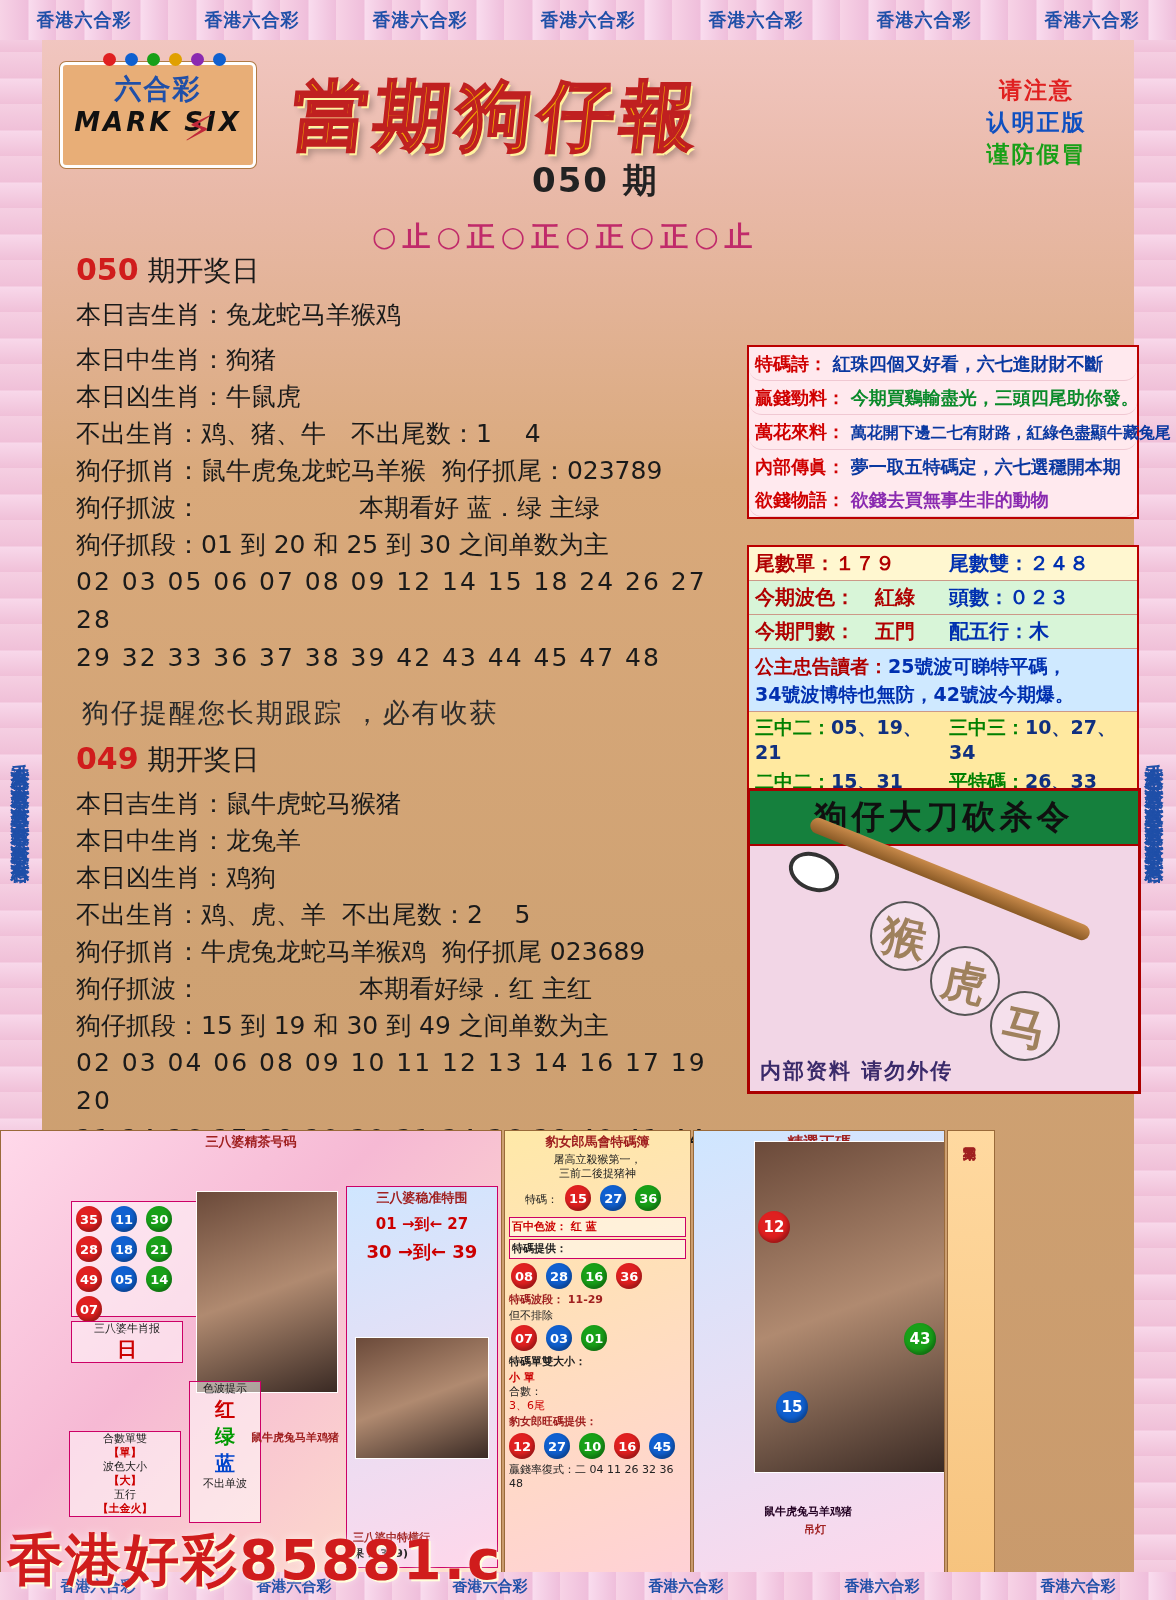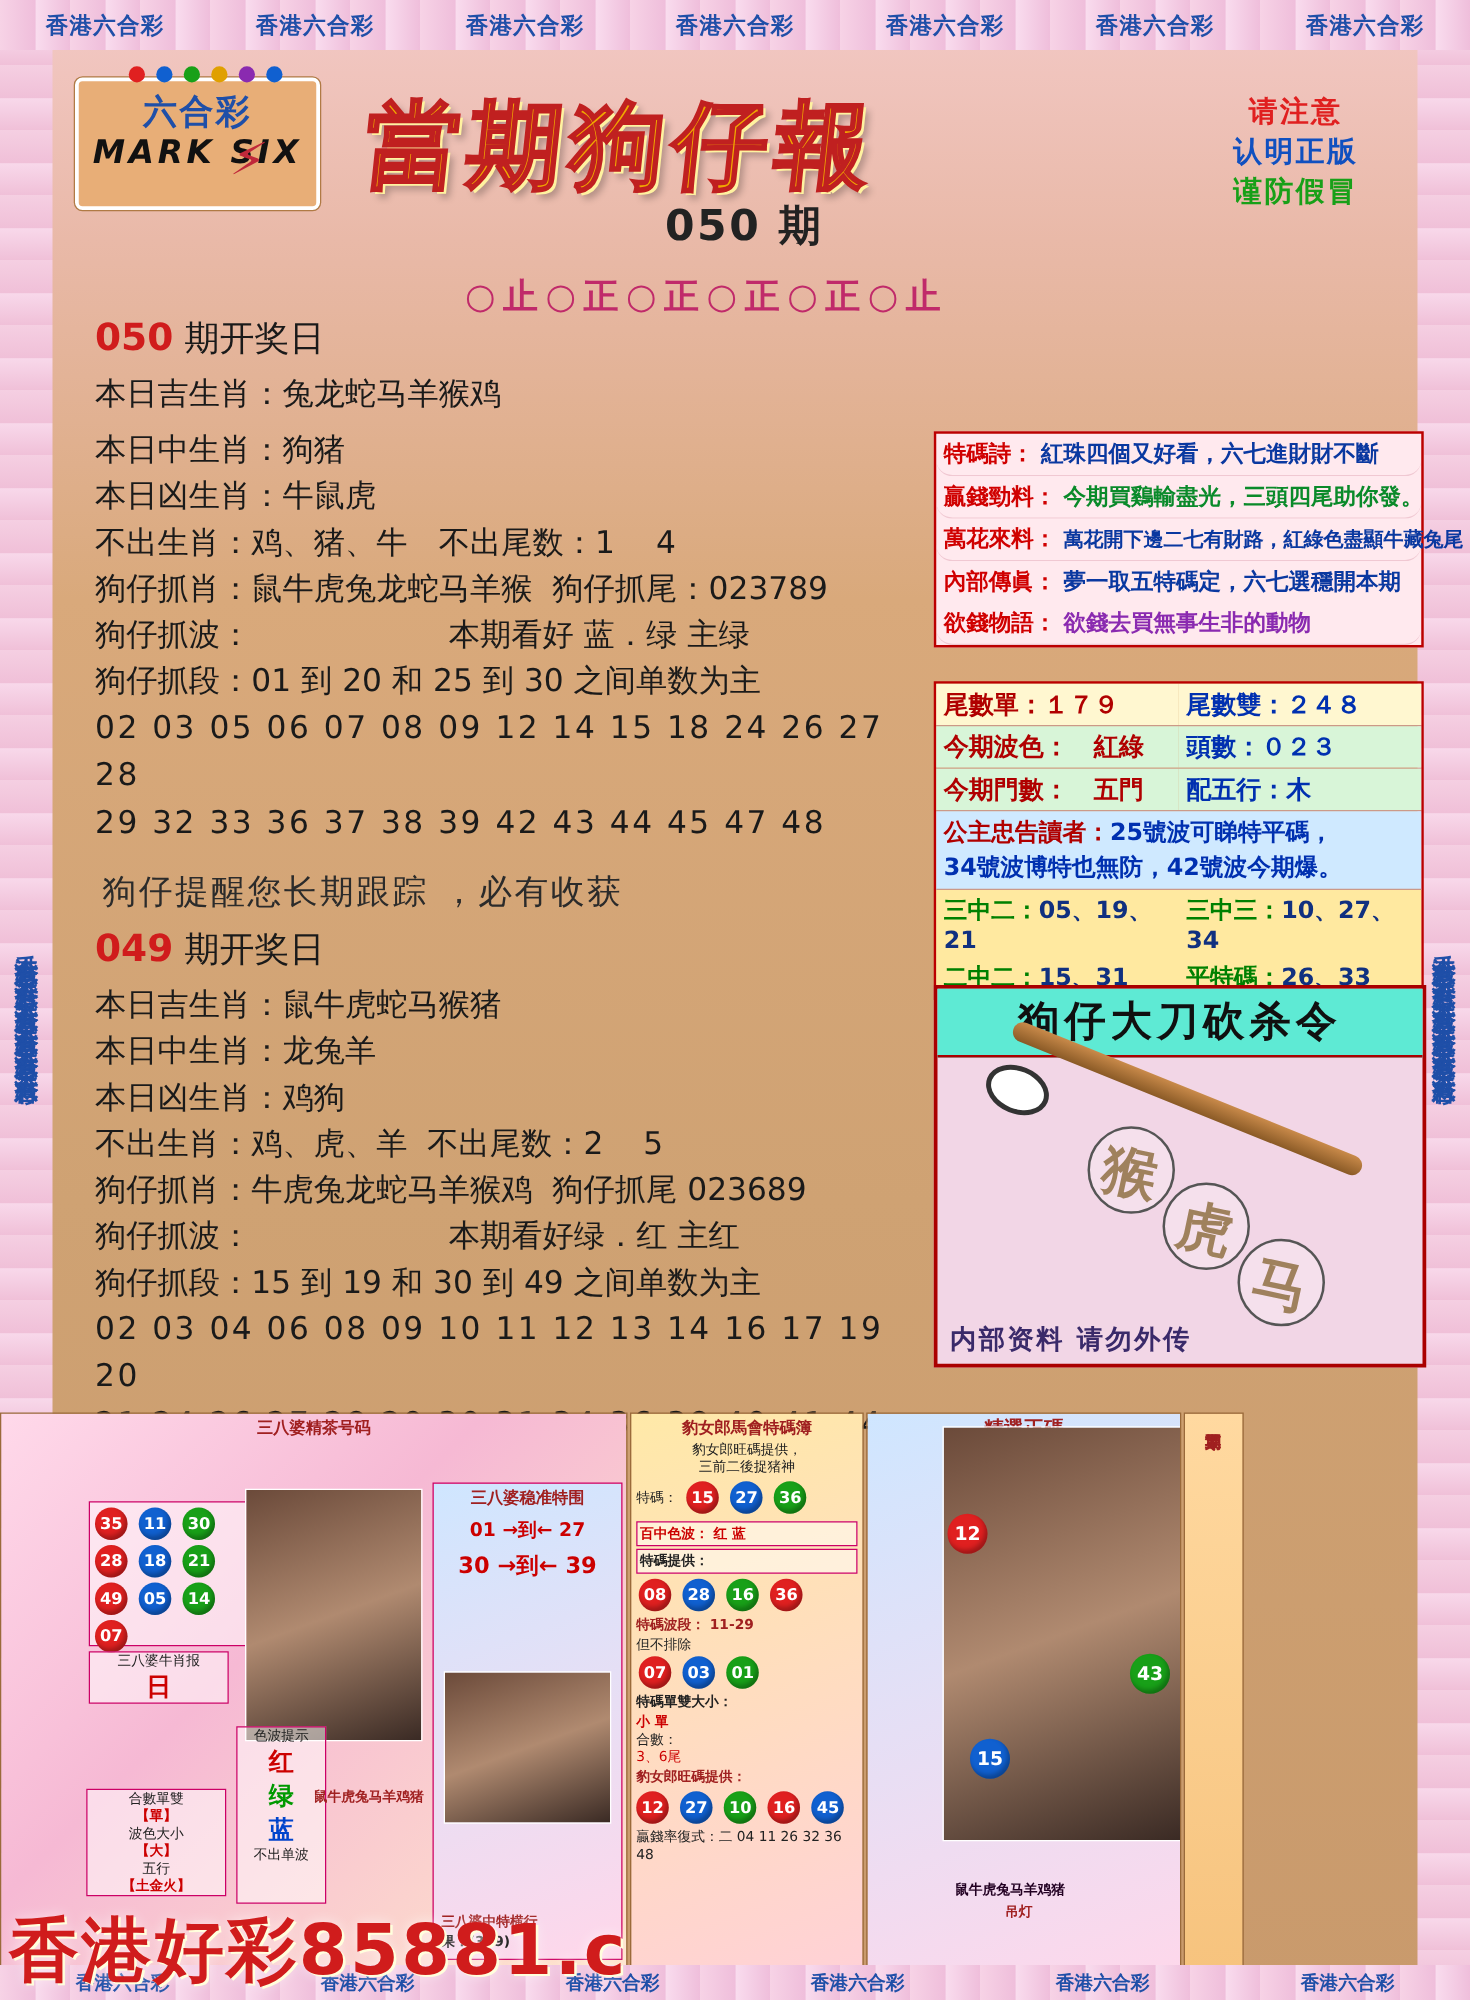--- a/index.html
+++ b/index.html
@@ -125,21 +125,21 @@
   .threebox{display:flex;flex-wrap:wrap;background:#ffe9a0;}
   .threebox div{width:50%;box-sizing:border-box;font-size:19px;font-weight:bold;color:#103080;padding:3px 6px;}
   .threebox .lab{color:#008000;}
 
   
   .knife{
     position:absolute;left:705px;top:748px;width:388px;height:300px;
     border:3px solid #a00;background:#f2d6e6;
   }
   .knife .kt{
-    background:#5eead4;color:#101010;font-size:33px;font-weight:bold;
+    background:#15803d;color:#101010;font-size:33px;font-weight:bold;
     text-align:center;letter-spacing:4px;padding:4px 0;border-bottom:2px solid #a00;
     font-family:Liberation Serif, serif;
   }
   .knife .blade{
     position:absolute;left:50px;top:80px;width:300px;height:16px;
     background:linear-gradient(180deg,#c98a4a,#8a5a26);
     transform:rotate(22deg);border-radius:8px;
   }
   .knife .handle{
     position:absolute;left:38px;top:62px;width:44px;height:30px;
@@ -383,23 +383,23 @@
         <div style="text-align:center;font-size:18px;font-weight:bold;color:#c00;margin-top:6px">30 →到← 39</div>
         <div class="photo" style="left:8px;top:150px;width:132px;height:120px;"></div>
         <div class="smalltxt" style="position:absolute;bottom:22px;left:6px;font-weight:bold;color:#a02020">三八婆中特横行</div>
         <div class="smalltxt" style="position:absolute;bottom:6px;left:6px;font-weight:bold">果：(379)</div>
       </div>
       <div class="wm">香港好彩85881.cc</div>
     </div>
 
     <div class="thumb t2">
       <div class="mini-head" style="color:#a02020">豹女郎馬會特碼簿</div>
-      <div class="smalltxt" style="text-align:center">豹女郎旺碼提供，</div>
+      <div class="smalltxt" style="text-align:center">屠高立殺猴第一，</div>
       <div class="smalltxt" style="text-align:center">三前二後捉猪神</div>
-      <div style="padding:2px 4px">
+      <div style="padding:2px 20px">
         <span class="smalltxt">特碼：</span>
         <span class="ball red">15</span>
         <span class="ball blue">27</span>
         <span class="ball green">36</span>
       </div>
       <div class="boxline smalltxt" style="margin:2px 4px;padding:2px;font-weight:bold;color:#c00">百中色波：  红  蓝</div>
       <div class="boxline smalltxt" style="margin:2px 4px;padding:2px;font-weight:bold">特碼提供：</div>
       <div style="padding:0 4px">
         <span class="ball red">08</span>
         <span class="ball blue">28</span>

